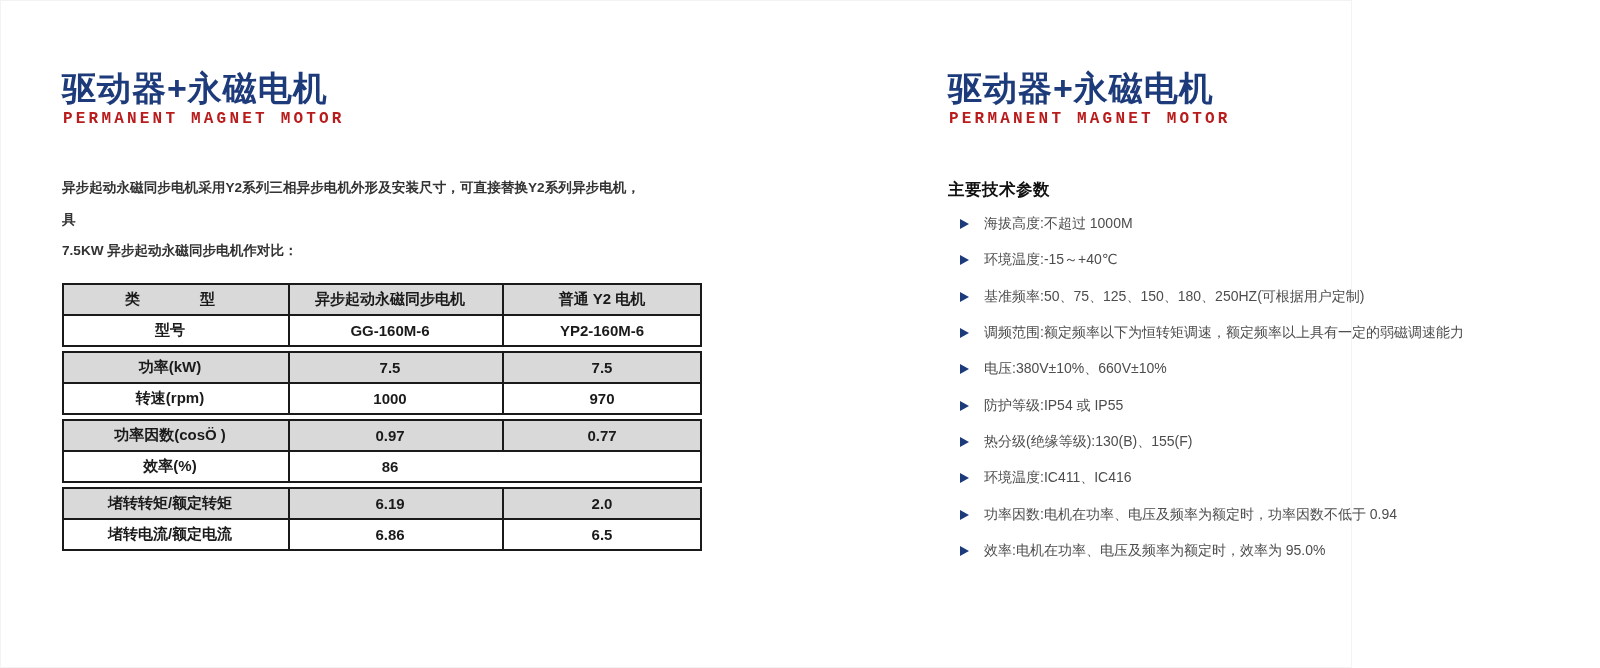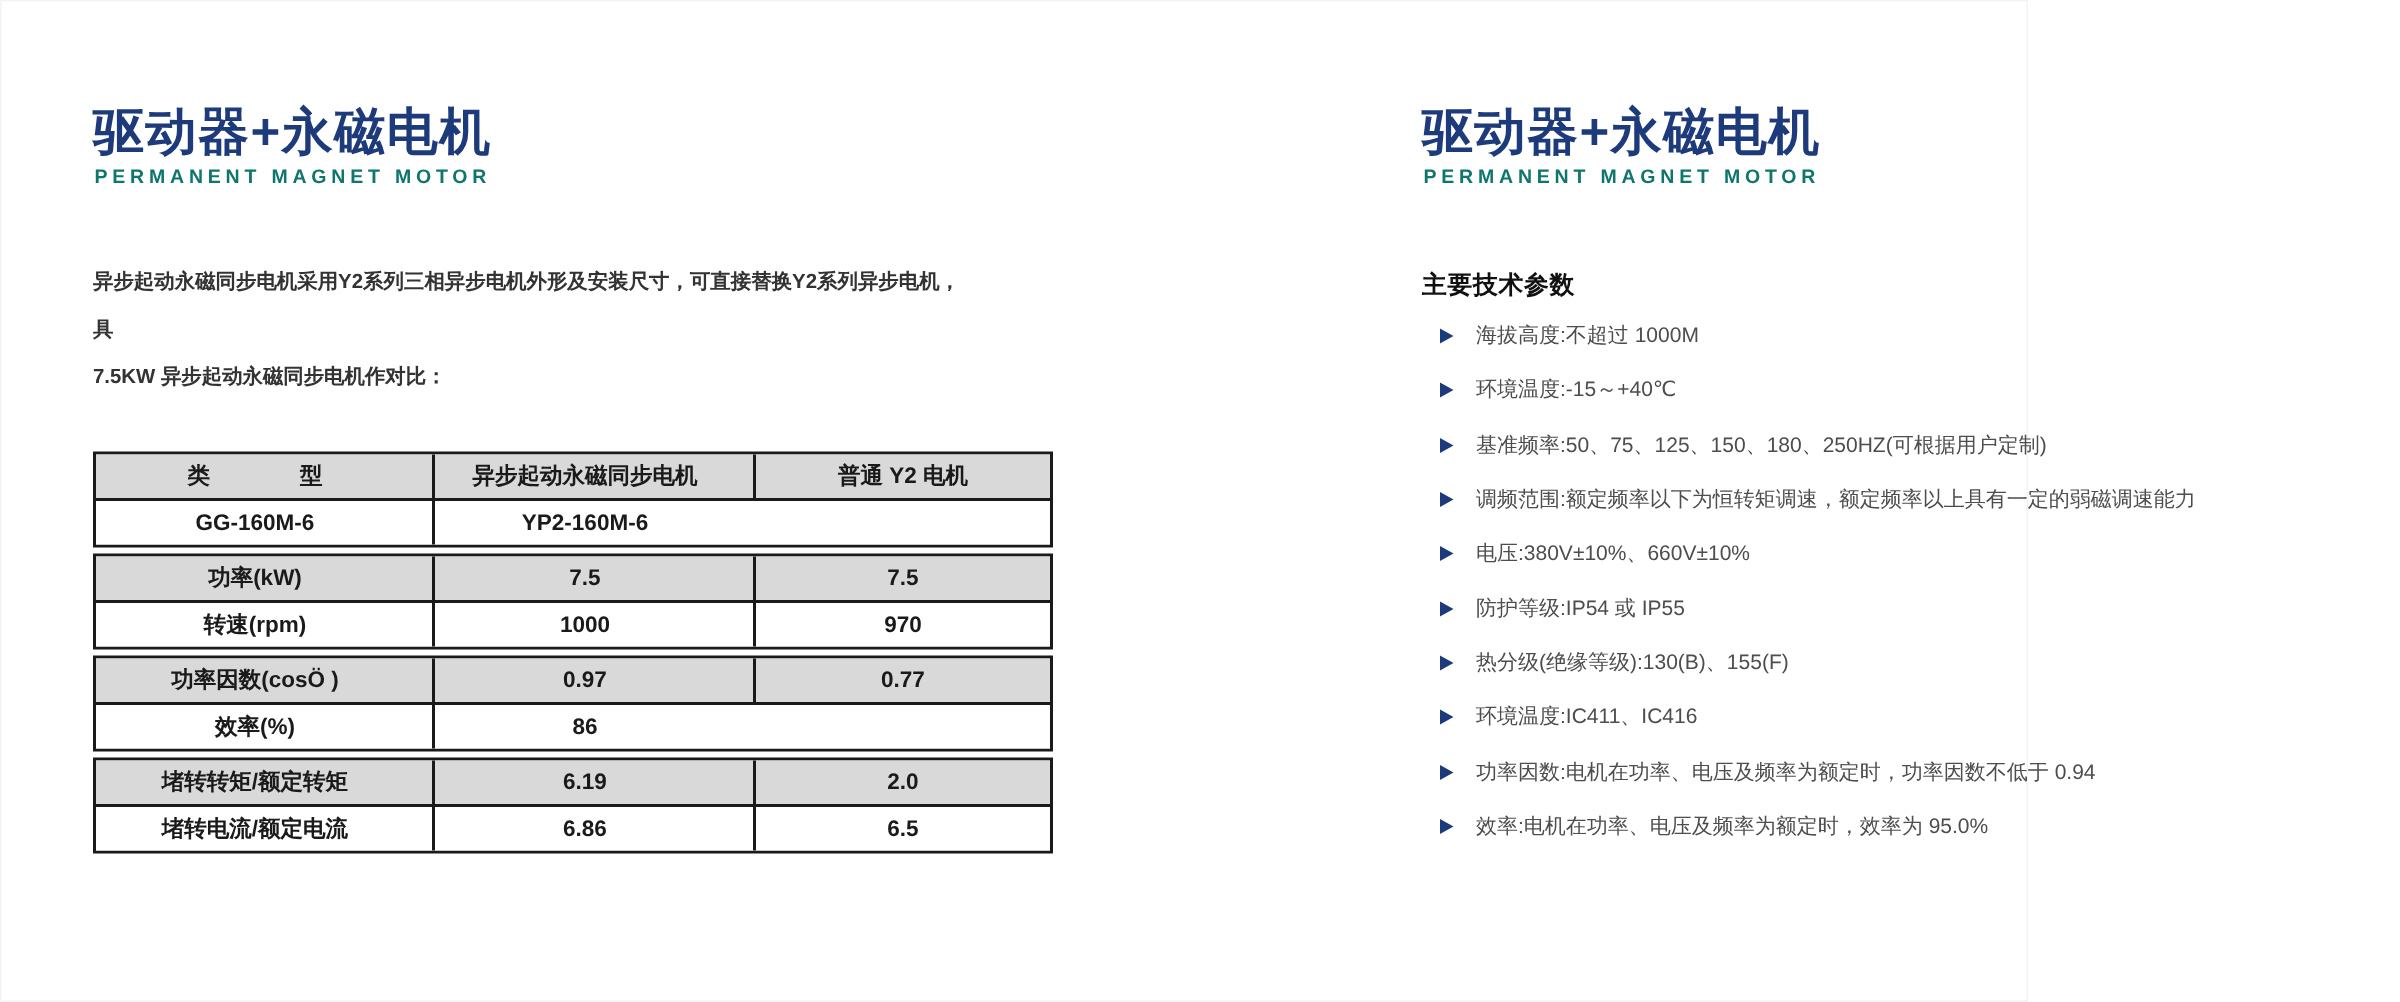--- a/index.html
+++ b/index.html
@@ -29,45 +29,46 @@
     line-height: 1.1;
     font-weight: 800;
     color: #1d3b7a;
     letter-spacing: 1px;
     white-space: nowrap;
   }
   .page-subtitle {
     position: absolute;
     top: 110px;
     left: 1px;
-    font-size: 13px;
+    font-size: 16px;
     font-weight: 800;
-    color: #0f766e;
+    color: #b91c1c;
     letter-spacing: 3.2px;
     white-space: nowrap;
+    font-family: Liberation Mono, monospace;
   }
 
   
   .intro {
     position: absolute;
     top: 172px;
     left: 0;
     width: 578px;
     font-size: 13.6px;
     font-weight: 700;
     color: #333;
     line-height: 31.5px;
   }
   .intro-line { text-align: justify; }
   .intro-line.fill { text-align-last: justify; }
 
   
   .cmp-table {
     position: absolute;
-    top: 301px;
+    top: 283px;
     left: 0;
     width: 640px;
   }
   .tgroup {
     border: 2px solid #1a1a1a;
     margin-bottom: 4px;
   }
   .trow {
     display: grid;
     grid-template-columns: 212px 214px 1fr;
@@ -138,20 +139,21 @@
 
     <div class="cmp-table">
 
       <div class="tgroup">
         <div class="trow gray">
           <div class="tcell">类　　　　型</div>
           <div class="tcell">异步起动永磁同步电机</div>
           <div class="tcell">普通 Y2 电机</div>
         </div>
         <div class="trow white">
+          <div class="tcell">型号</div>
           <div class="tcell">GG-160M-6</div>
           <div class="tcell">YP2-160M-6</div>
         </div>
       </div>
 
       <div class="tgroup">
         <div class="trow gray">
           <div class="tcell">功率(kW)</div>
           <div class="tcell">7.5</div>
           <div class="tcell">7.5</div>

